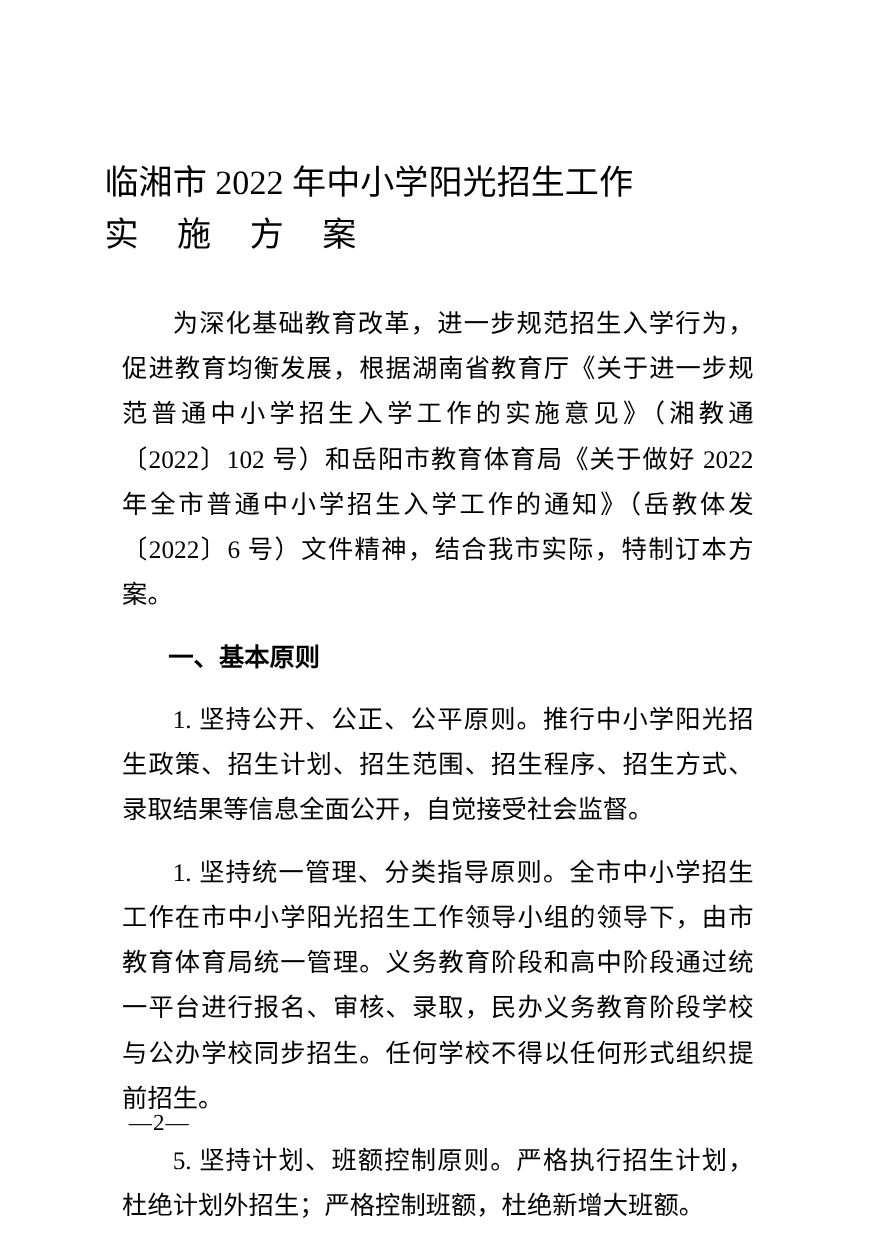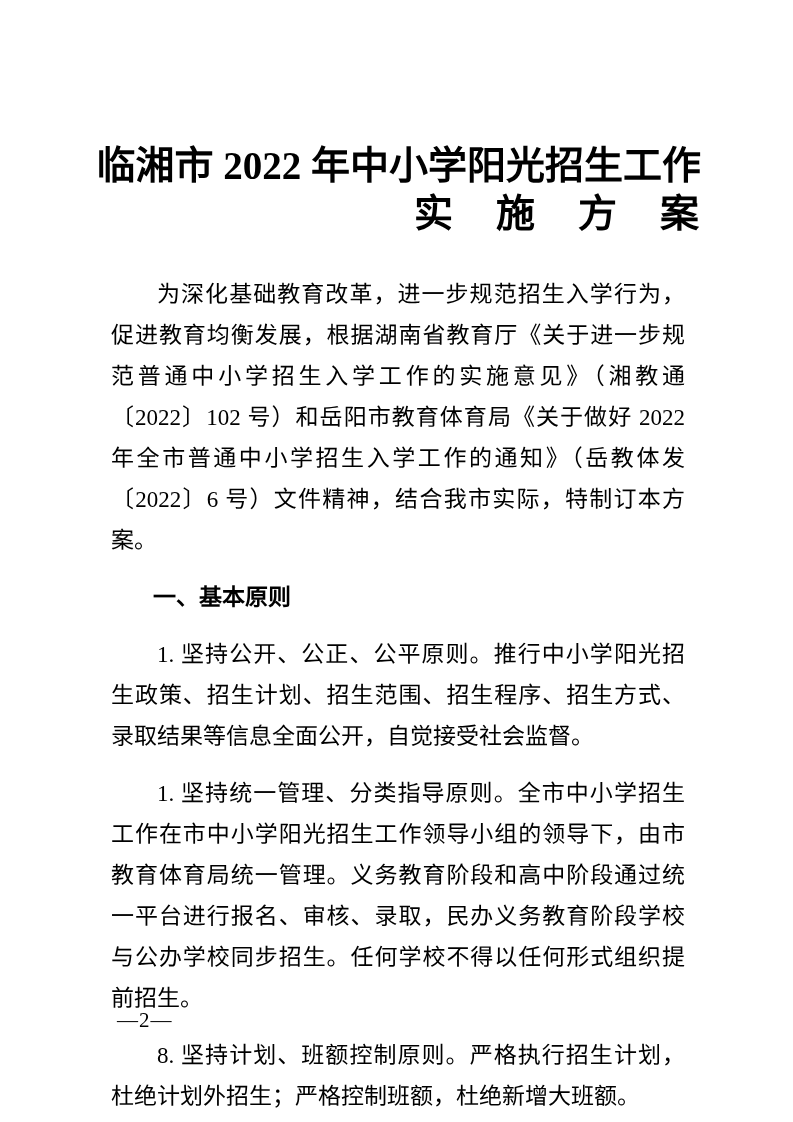--- a/index.html
+++ b/index.html
@@ -16,24 +16,24 @@
     font-family: "Liberation Serif", "DejaVu Serif", serif;
     color: #000000;
   }
   .doc {
     position: absolute;
     left: 95px;
     top: 142px;
     width: 606px;
   }
   .title-line {
-    font-size: 39px;
-    font-weight: bold;
+    font-size: 31px;
+    font-weight: normal;
     line-height: 48px;
-    text-align: right;
+    text-align: left;
     white-space: nowrap;
   }
   .title-line.spaced {
     letter-spacing: 2px;
   }
   .body-text {
     font-size: 23px;
     line-height: 41px;
     text-align: justify;
     text-justify: inter-character;
@@ -84,19 +84,19 @@
 
     <p class="body-text item item-1">
       <span class="lead">1. 坚持公开、公正、公平原则。</span><span>推行中小学阳光招生政策、招生计划、招生范围、招生程序、招生方式、录取结果等信息全面公开，自觉接受社会监督。</span>
     </p>
 
     <p class="body-text item item-2">
       <span class="lead">1. 坚持统一管理、分类指导原则。</span><span>全市中小学招生工作在市中小学阳光招生工作领导小组的领导下，由市教育体育局统一管理。义务教育阶段和高中阶段通过统一平台进行报名、审核、录取，民办义务教育阶段学校与公办学校同步招生。任何学校不得以任何形式组织提前招生。</span>
     </p>
 
     <p class="body-text item item-3">
-      <span class="lead">8. 坚持计划、班额控制原则。</span><span>严格执行招生计划，杜绝计划外招生；严格控制班额，杜绝新增大班额。</span>
+      <span class="lead">5. 坚持计划、班额控制原则。</span><span>严格执行招生计划，杜绝计划外招生；严格控制班额，杜绝新增大班额。</span>
     </p>
 
   </div>
 
   <div class="page-number">—2—</div>
 </div>
 
 </body></html>

